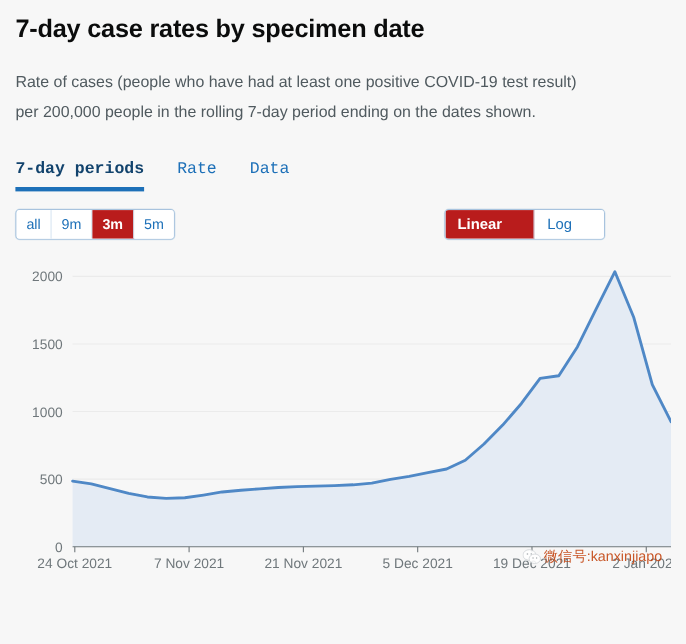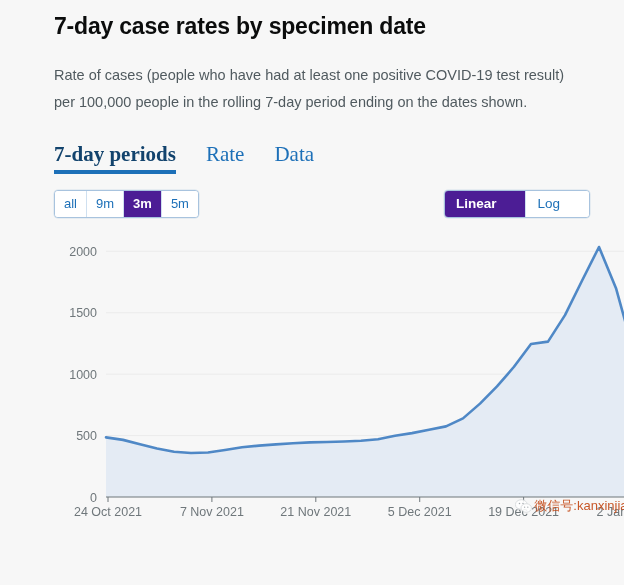--- a/index.html
+++ b/index.html
@@ -15,21 +15,20 @@
     overflow: hidden;
     position: relative;
   }
   .page {
     position: relative;
     width: 564px;
     height: 585px;
     background: #f7f7f7;
     box-sizing: border-box;
     padding: 0 14px;
-    margin-left: 40px;
   }
   .page-title {
     font-size: 23px;
     font-weight: bold;
     letter-spacing: -0.2px;
     margin: 0;
     padding-top: 12px;
     line-height: 28px;
     color: #0b0c0c;
   }
@@ -42,31 +41,31 @@
     max-width: 520px;
   }
   .tabs {
     display: flex;
     align-items: flex-end;
     gap: 30px;
     padding-top: 24px;
     height: 34px;
   }
   .tab {
-    font-size: 21px;
+    font-size: 15px;
     color: #1d70b8;
     line-height: 22px;
     padding-bottom: 5px;
     cursor: pointer;
     border-bottom: 4px solid transparent;
     background: none;
     border-top: none;
     border-left: none;
     border-right: none;
-    font-family: Liberation Serif, serif;
+    font-family: Liberation Mono, monospace;
     padding-left: 0;
     padding-right: 0;
   }
   .tab.active {
     font-weight: bold;
     border-bottom-color: #1d70b8;
     color: #12436d;
   }
   .controls {
     display: flex;
@@ -88,21 +87,21 @@
     color: #1d70b8;
     background: #ffffff;
     border: none;
     border-right: 1px solid #cfe0f0;
     padding: 5px 9px 6px 9px;
     cursor: pointer;
     line-height: 15px;
   }
   .btn-group .gbtn:last-child { border-right: none; }
   .btn-group .gbtn.selected {
-    background: #4c1d95;
+    background: #b91c1c;
     color: #ffffff;
     font-weight: bold;
   }
   .scale-group .gbtn { padding: 5px 29px 6px 11px; font-size: 13.5px; }
 
   .chart-wrap {
     position: relative;
     margin-top: 8px;
     width: 596px;
     height: 300px;
@@ -134,21 +133,21 @@
     position: relative;
   }
 </style>
 </head>
 <body>
 
 <div class="page">
 
   <h1 class="page-title">7-day case rates by specimen date</h1>
 
-  <p class="page-desc">Rate of cases (people who have had at least one positive COVID-19 test result) per 100,000 people in the rolling 7-day period ending on the dates shown.</p>
+  <p class="page-desc">Rate of cases (people who have had at least one positive COVID-19 test result) per 200,000 people in the rolling 7-day period ending on the dates shown.</p>
 
   <div class="tabs">
     <button class="tab active">7-day periods</button>
     <button class="tab">Rate</button>
     <button class="tab">Data</button>
   </div>
 
   <div class="controls">
     <div class="btn-group range-group">
       <button class="gbtn">all</button>

